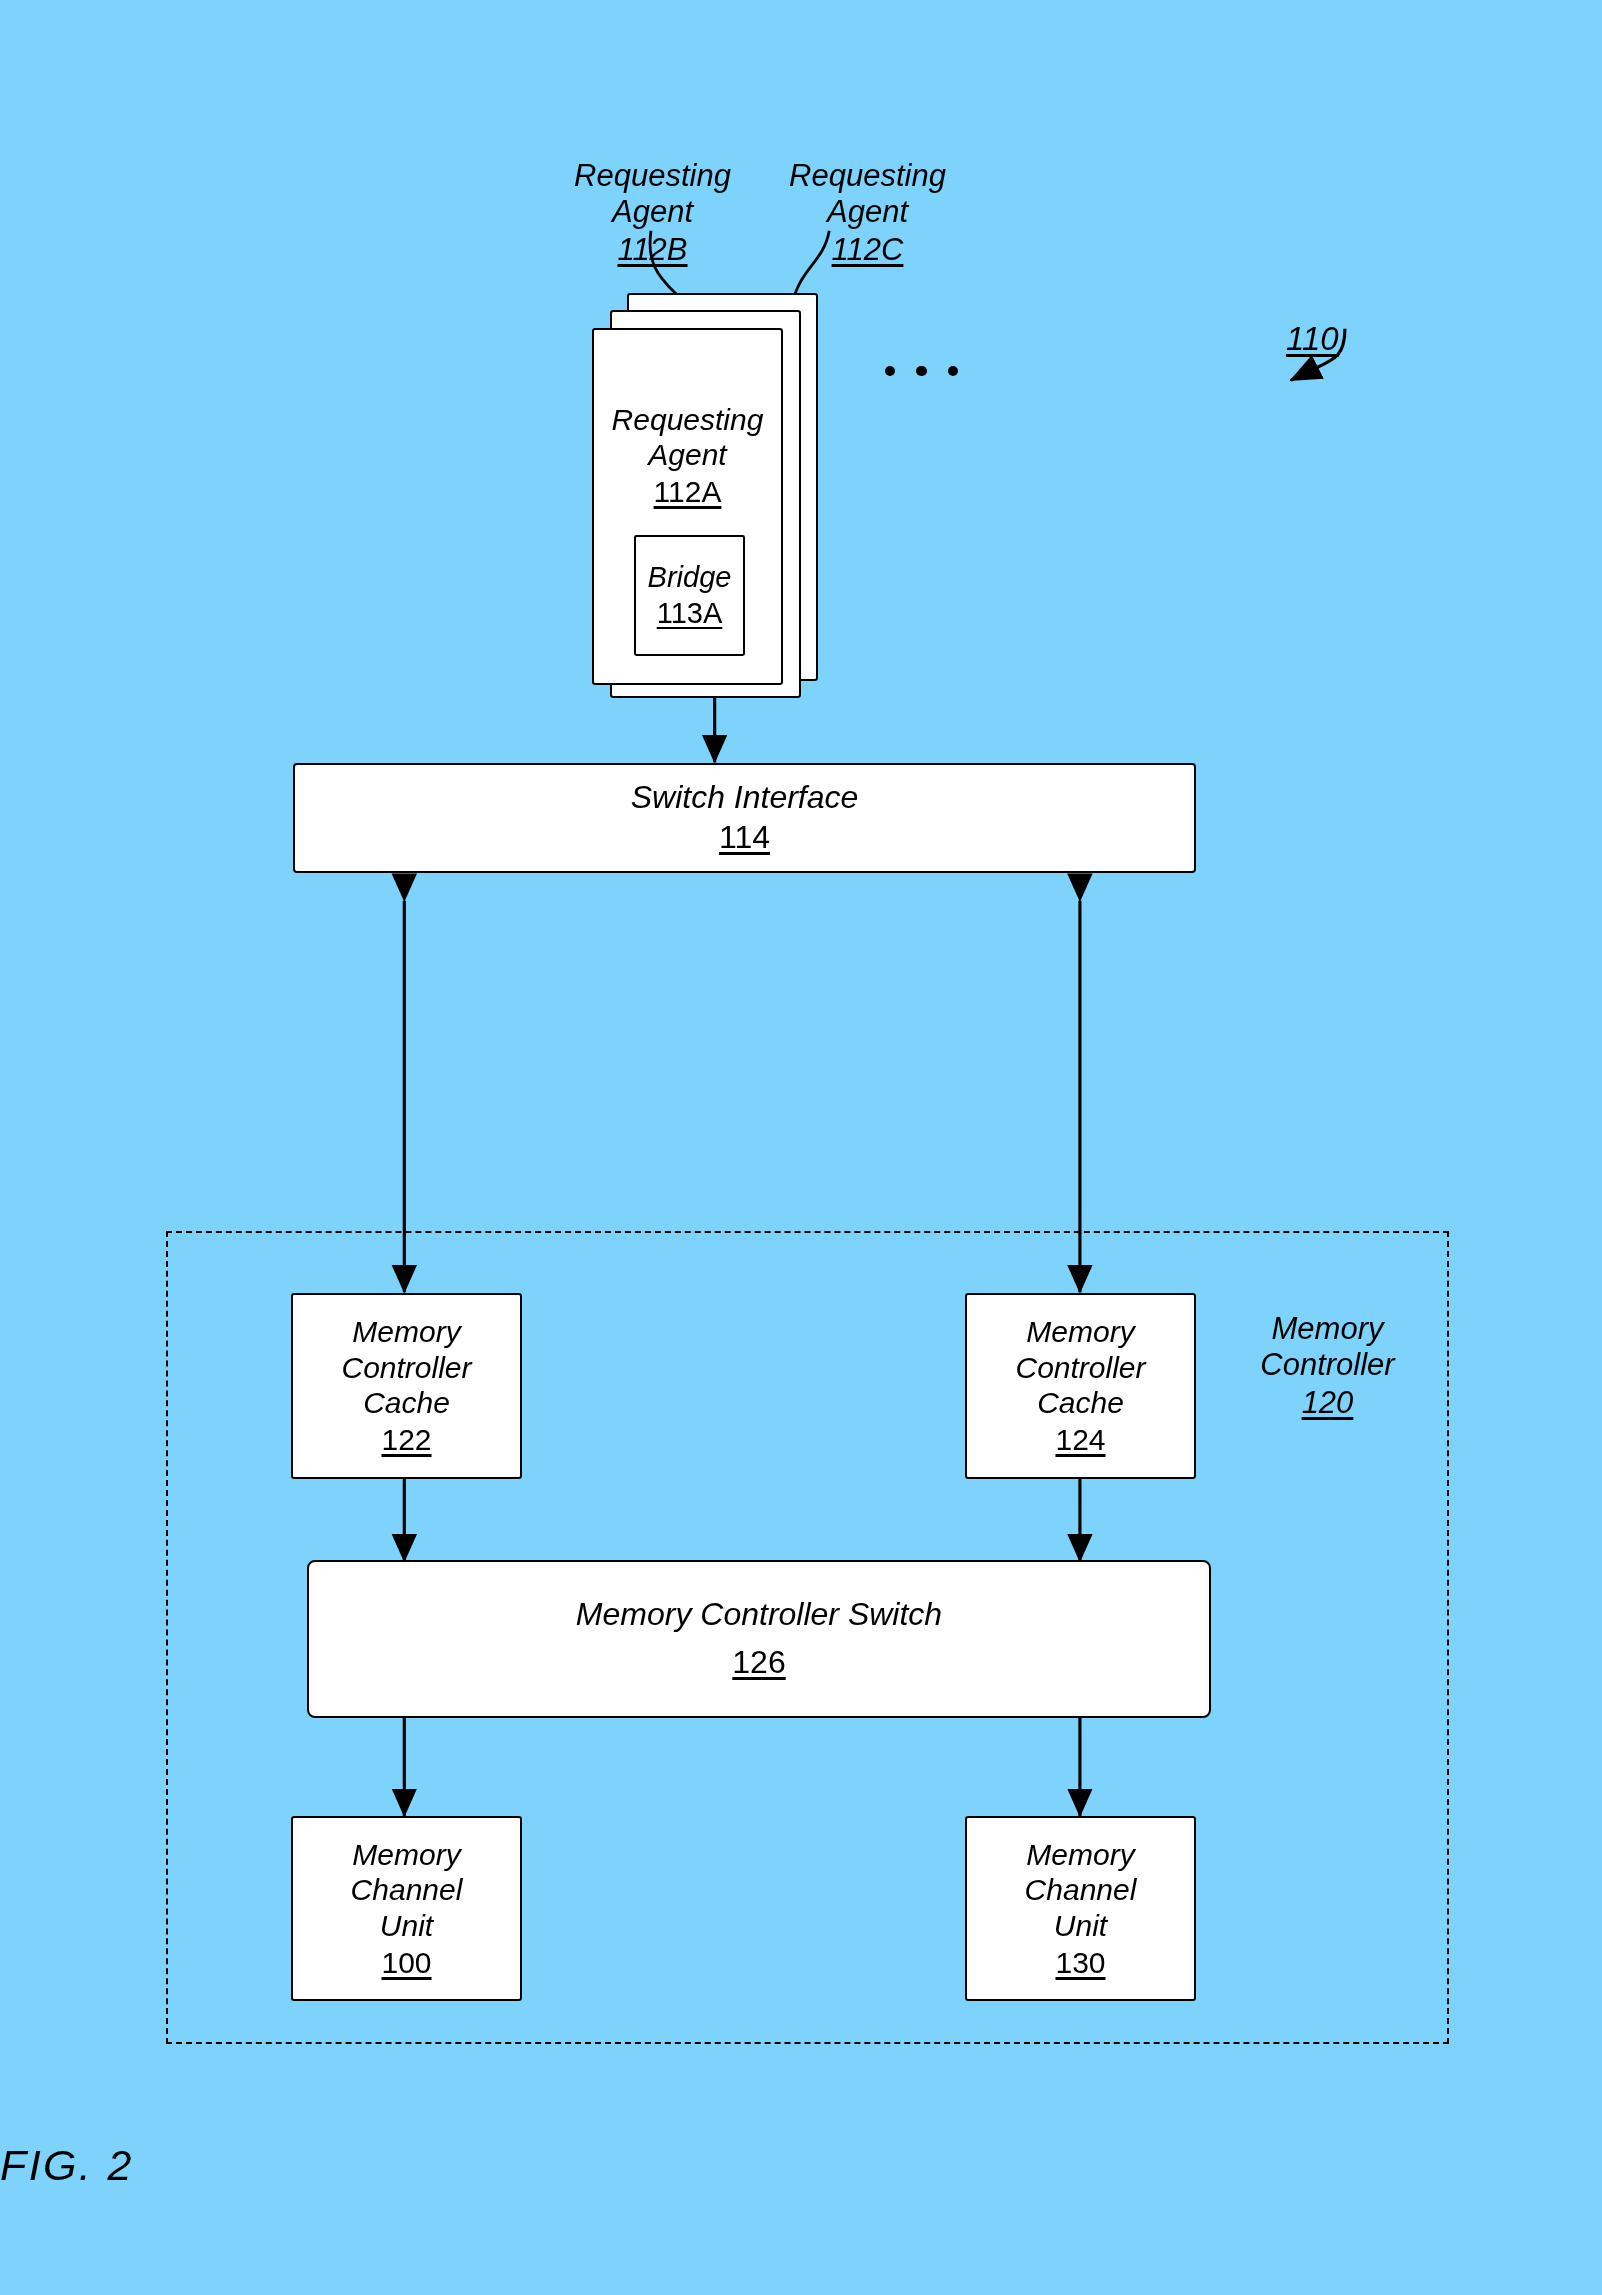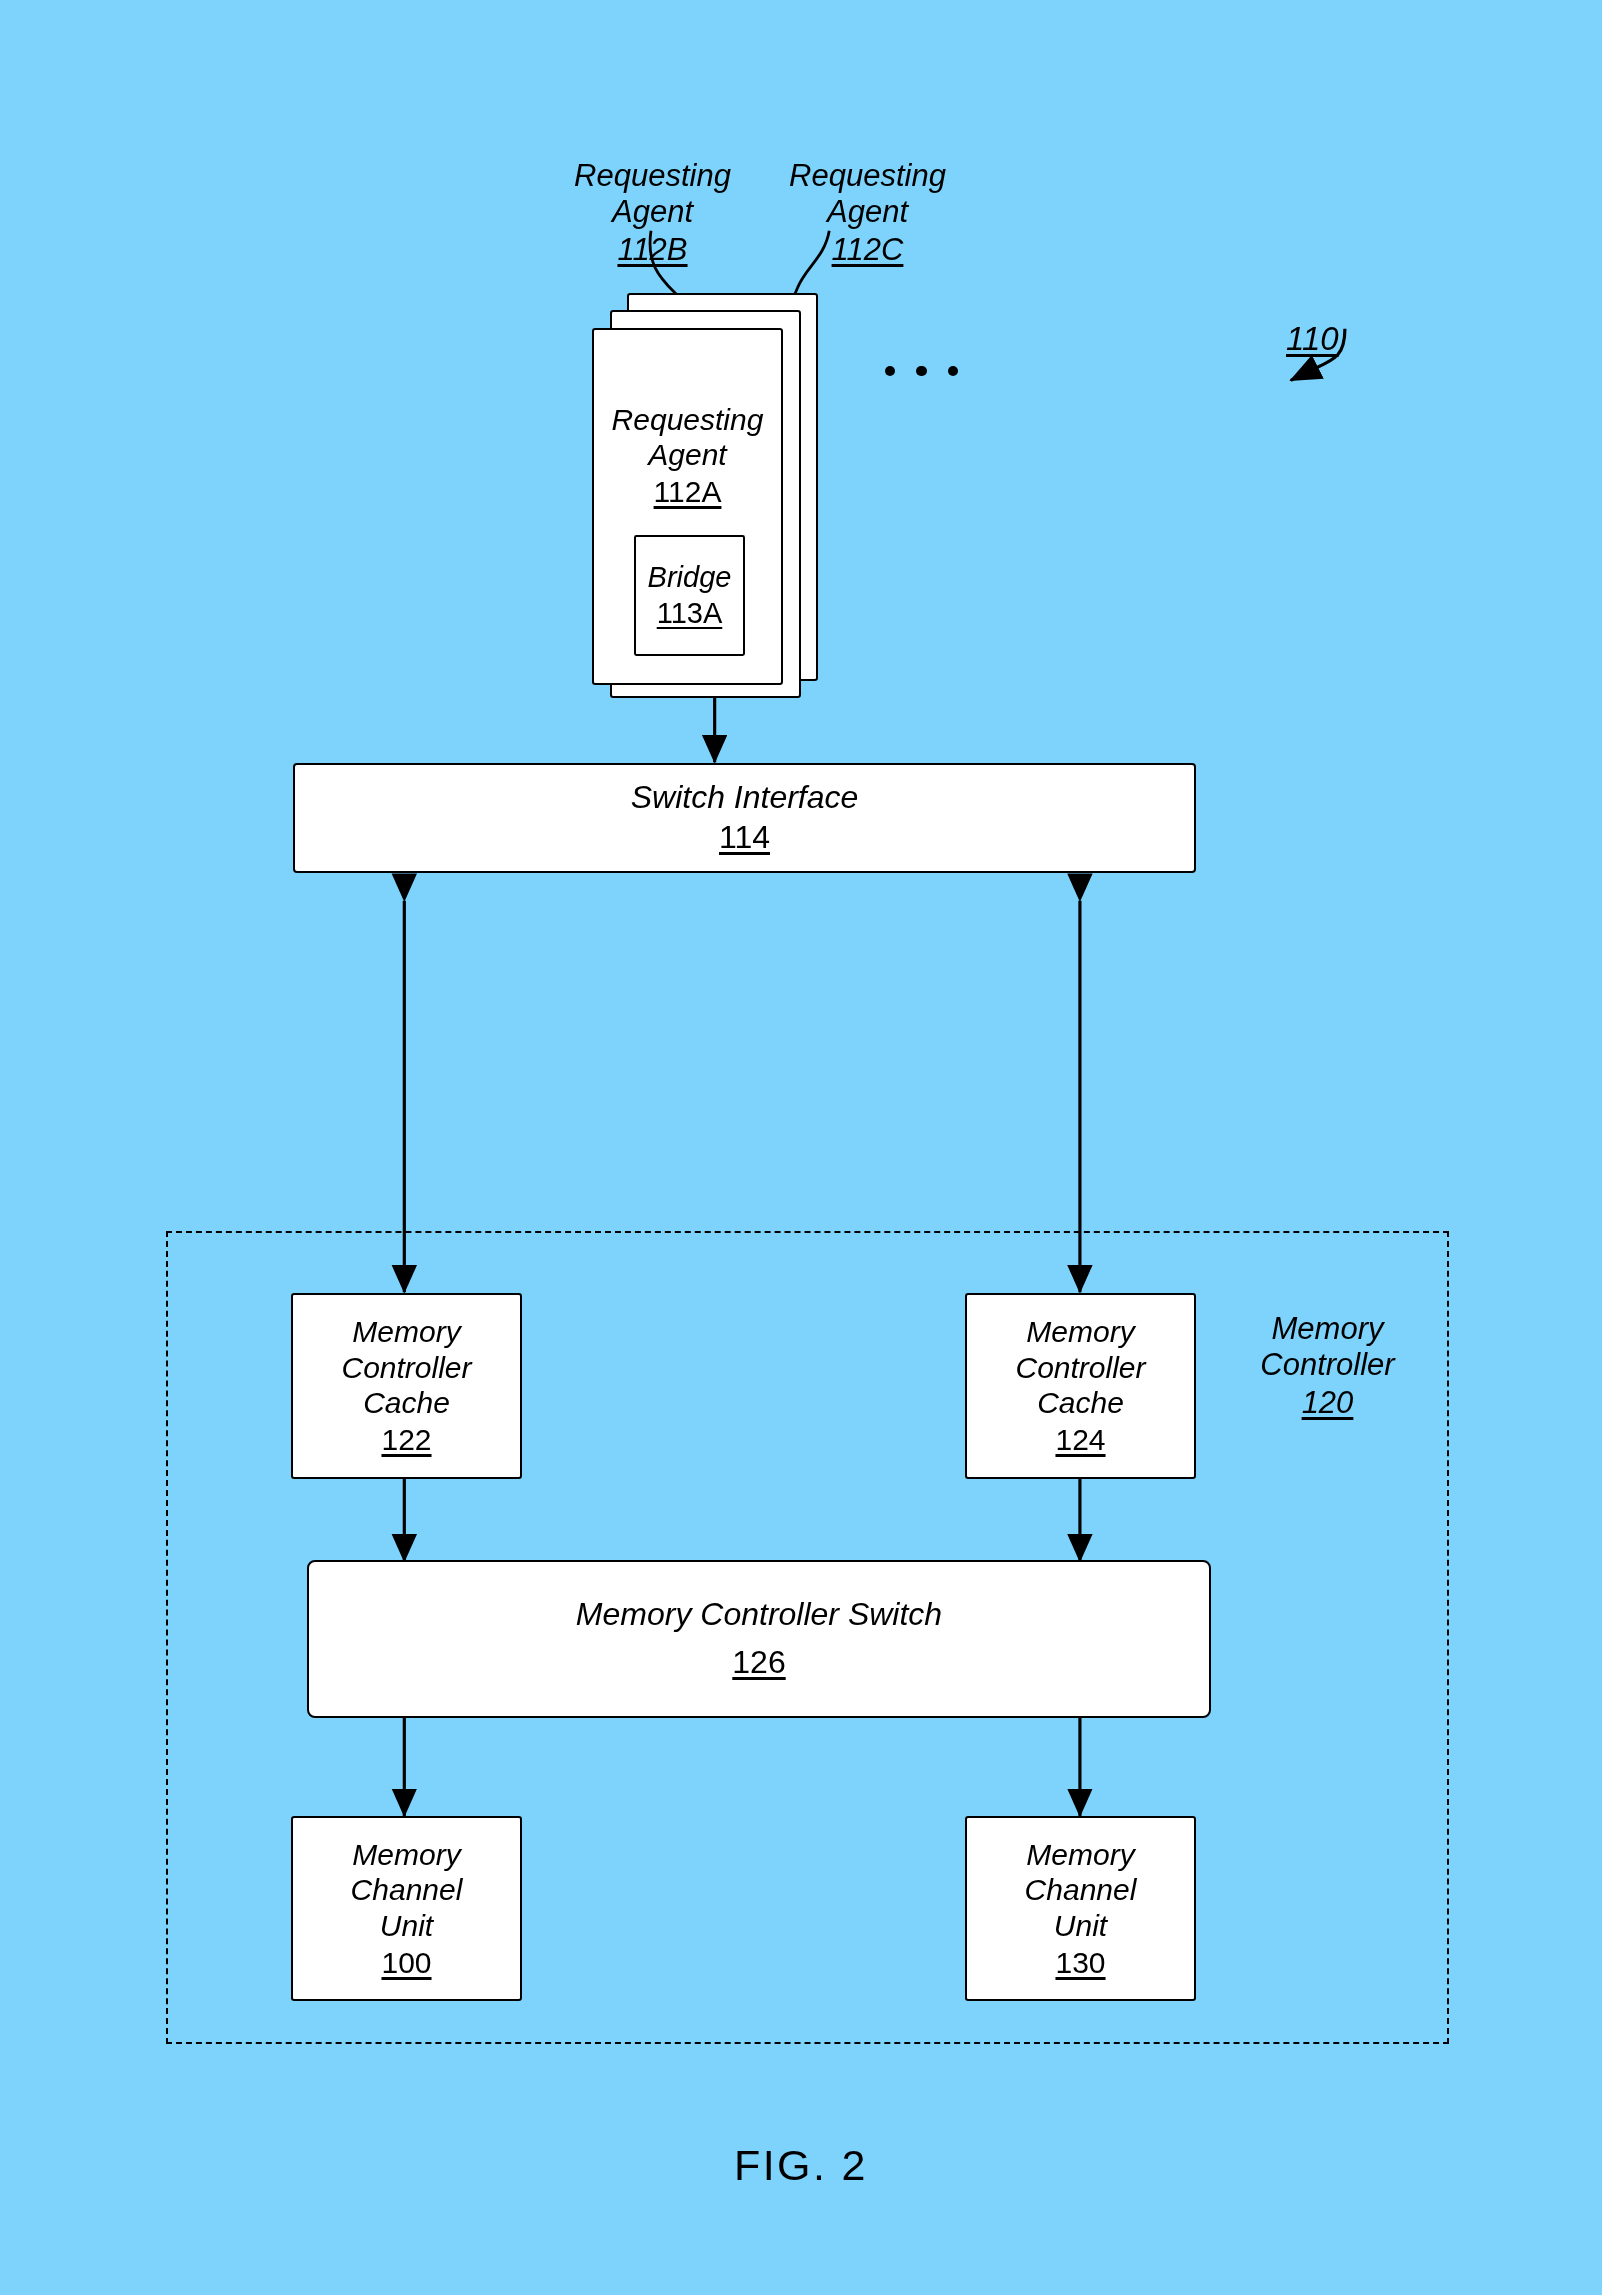--- a/index.html
+++ b/index.html
@@ -87,24 +87,24 @@
   .dots i {
     display: block;
     width: 10.3px;
     height: 10.3px;
     border-radius: 50%;
     background: #000;
   }
 
   .fig-caption {
     position: absolute;
+    font-style: italic;
     font-size: 43px;
     letter-spacing: 2.4px;
     color: #000;
-    text-align: center;
     width: 100%;
     left: 0;
   }
 </style>
 </head>
 <body>
 
 <div id="figure">
 
   <svg id="lines" viewBox="0 0 2013 2884" xmlns="http://www.w3.org/2000/svg">

